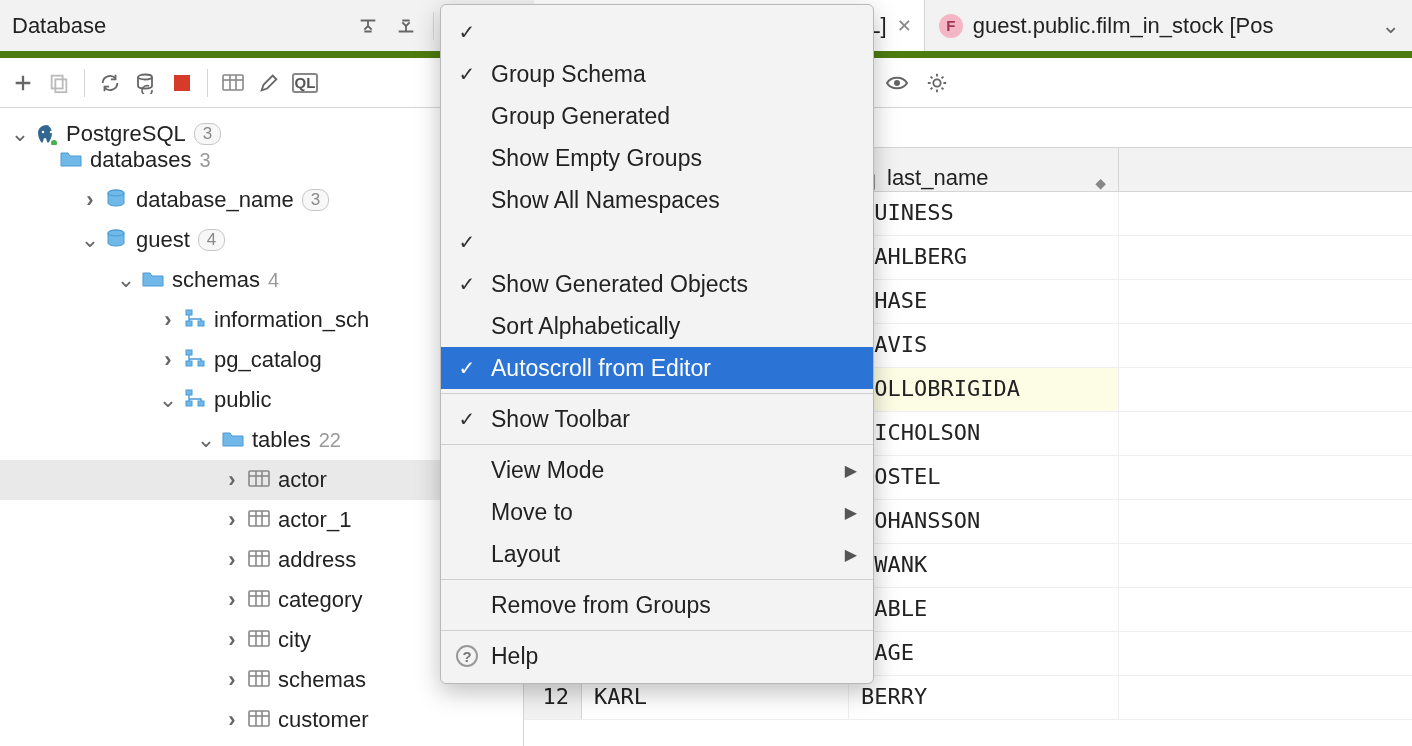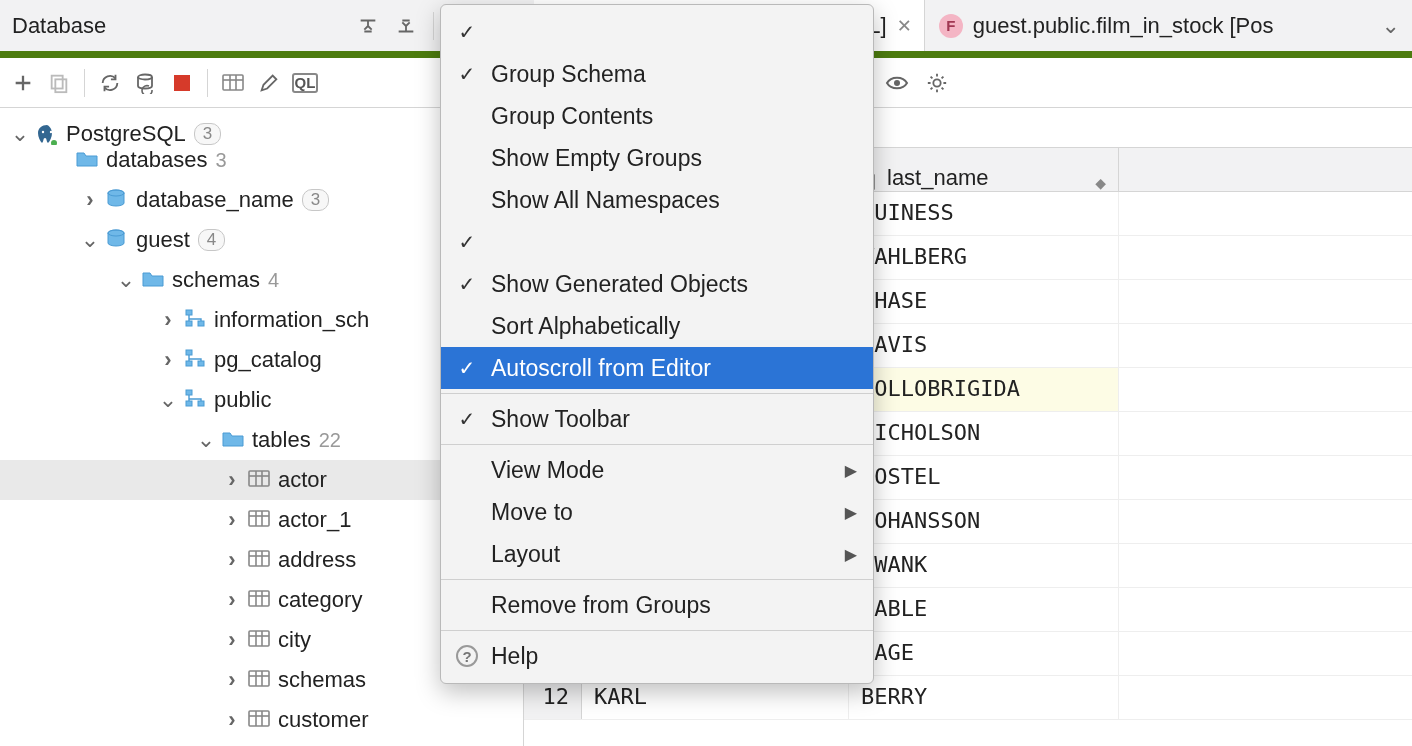--- a/index.html
+++ b/index.html
@@ -129,21 +129,21 @@
     display: flex;
     align-items: center;
     height: 40px;
     gap: 8px;
     font-size: 22px;
     padding-right: 8px;
     white-space: nowrap;
   }
   .tree-row.selected { background: #e9e9e9; }
   .indent-0 { padding-left: 12px; }
-  .indent-1 { padding-left: 52px; }
+  .indent-1 { padding-left: 36px; }
   .indent-2 { padding-left: 82px; }
   .indent-3 { padding-left: 118px; }
   .indent-4 { padding-left: 160px; }
   .indent-5 { padding-left: 198px; }
   .indent-6 { padding-left: 224px; }
   .exp {
     width: 16px; display:inline-flex; justify-content:center; color:#666;
   }
   .count-badge {
     border: 1px solid #c7c7c7;
@@ -649,21 +649,21 @@
 <div class="ctx" id="ctxMenu">
     <div class="ctx-item">
       <span class="chk">✓</span>
     </div>
     <div class="ctx-item">
       <span class="chk">✓</span>
       <span>Group Schema</span>
     </div>
     <div class="ctx-item">
       <span class="chk"></span>
-      <span>Group Contents</span>
+      <span>Group Generated</span>
     </div>
     <div class="ctx-item">
       <span class="chk"></span>
       <span>Show Empty Groups</span>
     </div>
     <div class="ctx-item">
       <span class="chk"></span>
       <span>Show All Namespaces</span>
     </div>
     <div class="ctx-item">

